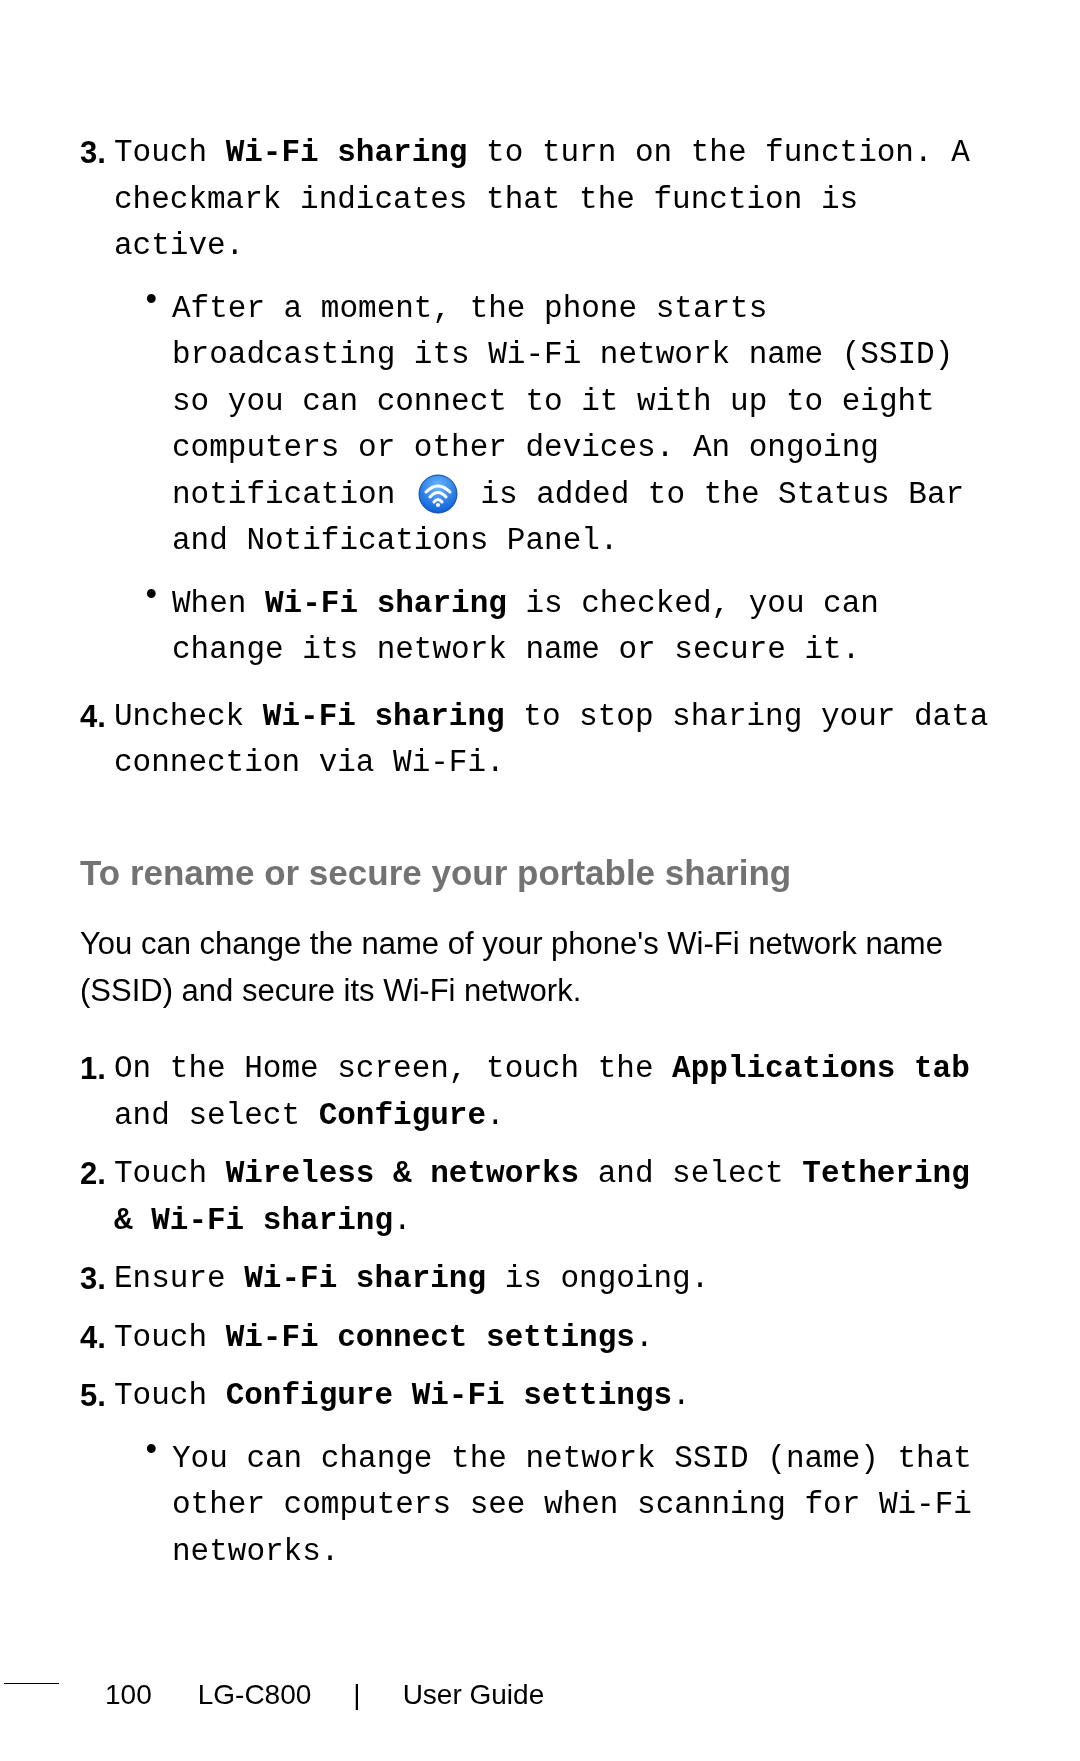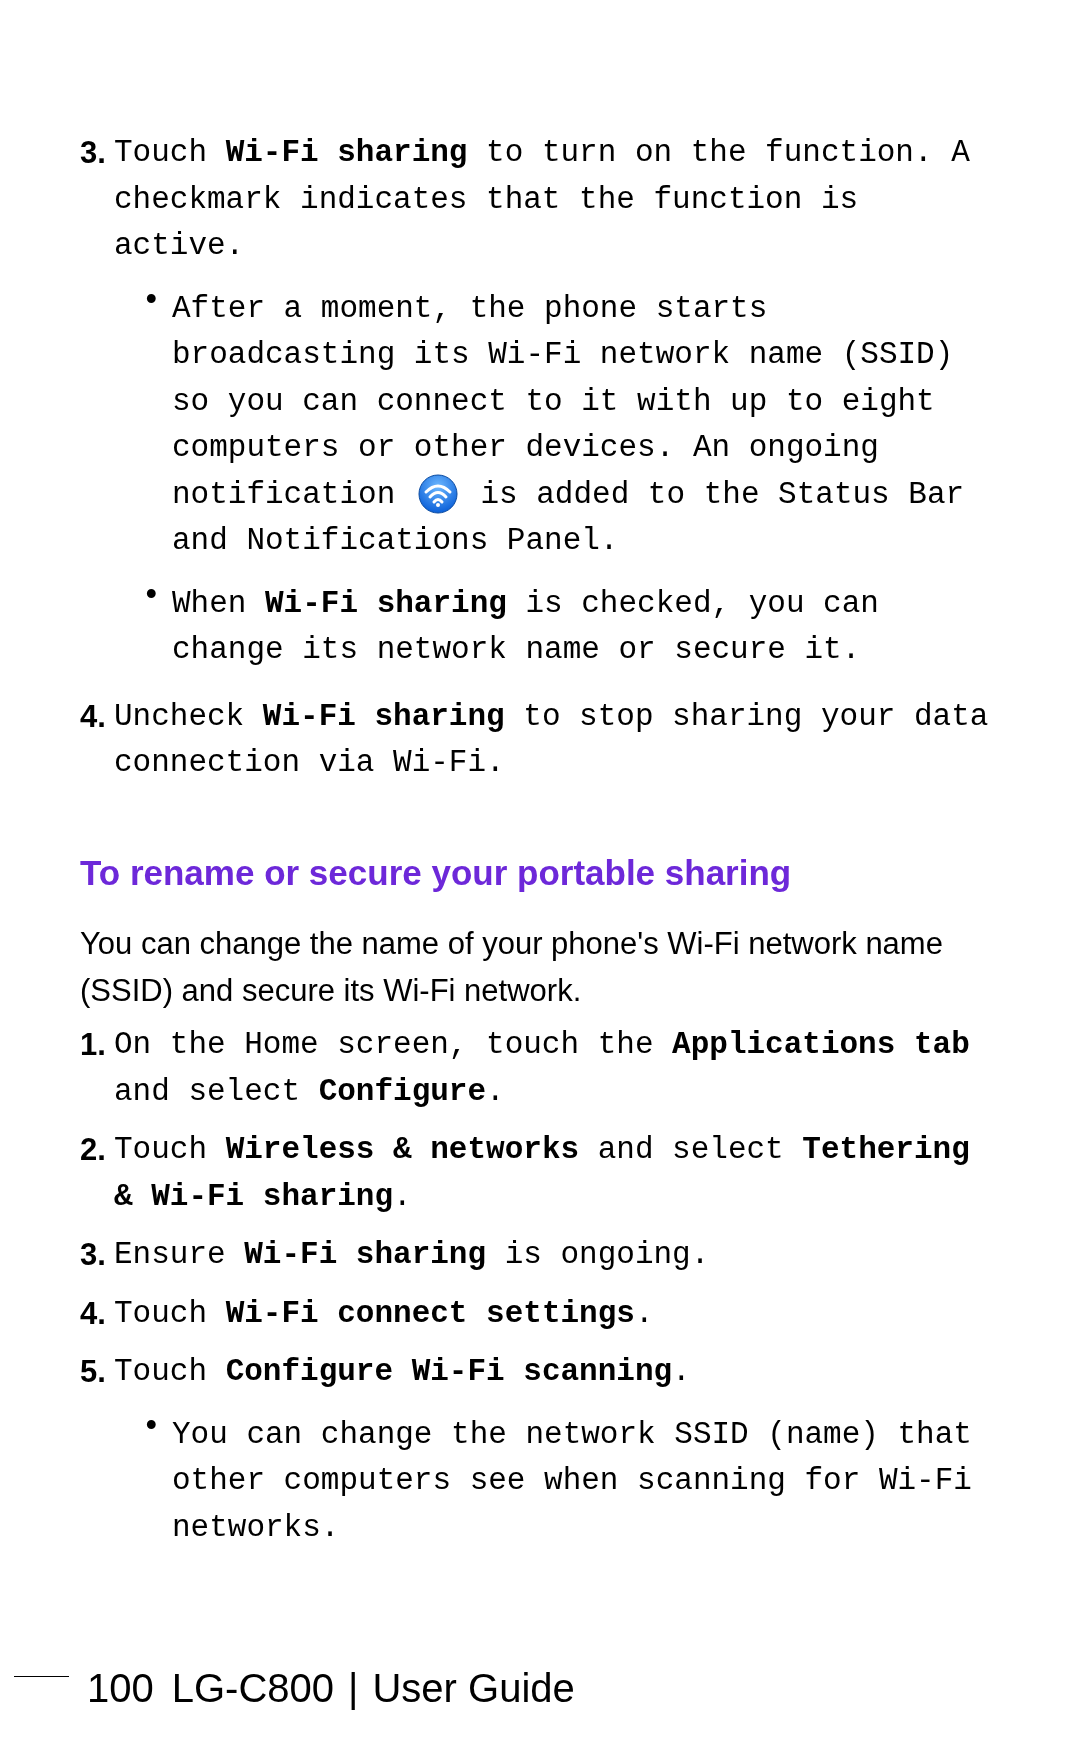--- a/index.html
+++ b/index.html
@@ -45,45 +45,46 @@
       font-weight: bold;
     }
     .ul-body {
       flex: 1;
       margin-top: 8px;
     }
     .bold {
       font-weight: bold;
     }
     .heading {
-      color: #6d28d9;
+      color: #737373;
       font-size: 35px;
       font-weight: bold;
       margin-top: 60px;
       margin-bottom: 22px;
     }
     .intro {
       font-size: 31px;
       line-height: 1.5;
-      margin-bottom: 8px;
+      margin-bottom: 32px;
     }
     .wifi-icon {
       display: inline-block;
       width: 40px;
       height: 40px;
       vertical-align: middle;
       margin: 0 4px;
     }
     .footer {
       position: absolute;
       bottom: 50px;
-      left: 14px;
-      font-size: 40px;
+      left: 4px;
+      font-size: 28px;
       display: flex;
       align-items: center;
+      gap: 28px;
     }
     .footer-line {
       width: 55px;
       border-top: 1px solid #000;
       margin-right: 18px;
       margin-top: -24px;
     }
     .pgnum {
       margin-right: 18px;
     }
@@ -141,21 +142,21 @@
       <div class="ol-item">
         <div class="ol-num">3.</div>
         <div class="ol-body"><span>Ensure </span><span class="bold">Wi-Fi sharing</span><span> is ongoing.</span></div>
       </div>
       <div class="ol-item">
         <div class="ol-num">4.</div>
         <div class="ol-body"><span>Touch </span><span class="bold">Wi-Fi connect settings</span><span>.</span></div>
       </div>
       <div class="ol-item">
         <div class="ol-num">5.</div>
-        <div class="ol-body"><span>Touch </span><span class="bold">Configure Wi-Fi scanning</span><span>.</span><div class="ul-item">
+        <div class="ol-body"><span>Touch </span><span class="bold">Configure Wi-Fi settings</span><span>.</span><div class="ul-item">
             <div class="ul-bullet">•</div>
             <div class="ul-body"><span>You can change the network SSID (name) that other computers see when scanning for Wi-Fi networks.</span></div>
           </div></div>
       </div>
     </div>
 
 </div>
 
 <div class="footer">
   <span class="footer-line"></span>

